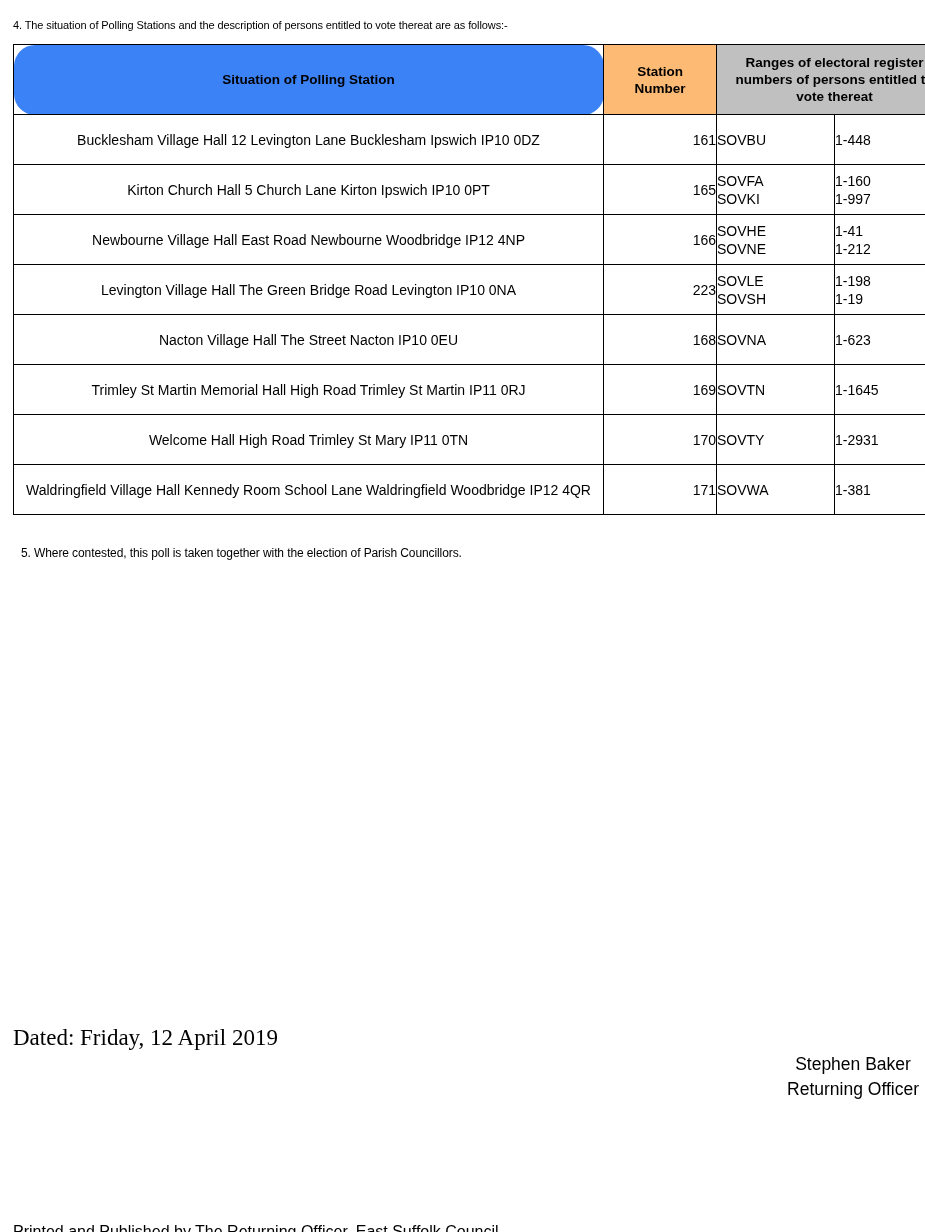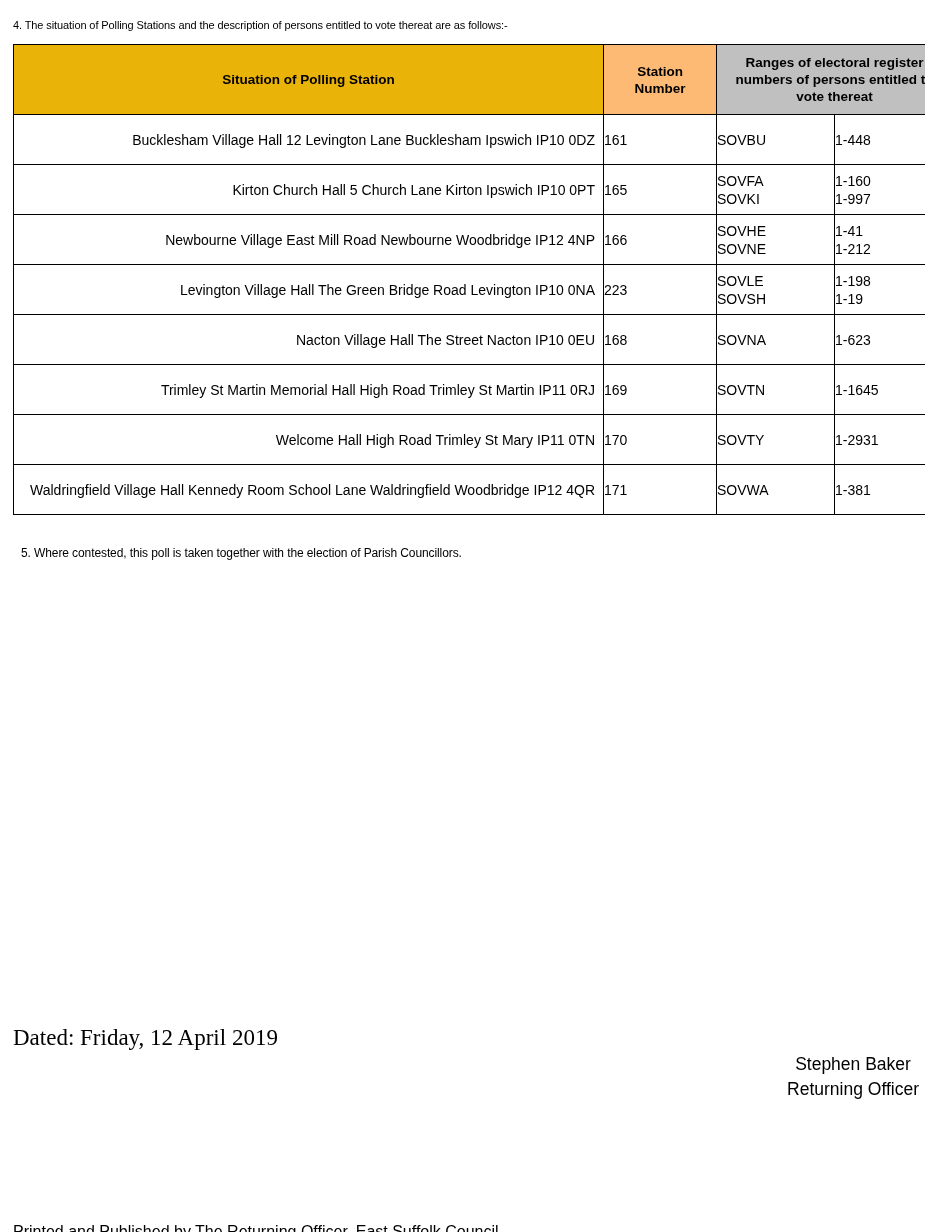--- a/index.html
+++ b/index.html
@@ -54,24 +54,24 @@
   th.col-situation  { width: 577px; }
   th.col-station    { width: 100px; }
   th.col-ranges     { width: 223px; }
 
   .stations-table tbody td {
     font-size: 14px;
     line-height: 18px;
   }
   td.cell-situation {
     padding: 9px 8px 9px 8px;
+    text-align: center;
+  }
+  td.cell-station {
     text-align: right;
-  }
-  td.cell-station {
-    text-align: left;
   }
   td.cell-code,
   td.cell-range {
     text-align: left;
     white-space: pre-line;
   }
   td.cell-code  { width: 101px; }
   td.cell-range { width: 122px; }
 
   .stations-table tbody tr { height: 50px; }
@@ -120,21 +120,21 @@
   }
 </style>
 </head>
 <body>
 
 <p class="notice-line-4">4. The situation of Polling Stations and the description of persons entitled to vote thereat are as follows:-</p>
 
 <table class="stations-table">
   <thead>
     <tr>
-      <th class="col-situation" style="background: #eab308;">Situation of Polling Station</th>
+      <th class="col-situation" style="background: #3b82f6; border-radius: 21px;">Situation of Polling Station</th>
       <th class="col-station" style="background: #fdba74;">Station
 Number</th>
       <th class="col-ranges" colspan="2" style="background: rgb(192, 192, 192);">Ranges of electoral register numbers of persons entitled to vote thereat</th>
     </tr>
   </thead>
   <tbody id="stations-body">
       <tr>
         <td class="cell-situation">Bucklesham Village Hall 12 Levington Lane Bucklesham Ipswich IP10 0DZ</td>
         <td class="cell-station">161</td>
         <td class="cell-code">SOVBU</td>
@@ -142,21 +142,21 @@
       </tr>
       <tr>
         <td class="cell-situation">Kirton Church Hall 5 Church Lane Kirton Ipswich IP10 0PT</td>
         <td class="cell-station">165</td>
         <td class="cell-code">SOVFA
 SOVKI</td>
         <td class="cell-range">1-160
 1-997</td>
       </tr>
       <tr>
-        <td class="cell-situation">Newbourne Village East Mill Road Newbourne Woodbridge IP12 4NP</td>
+        <td class="cell-situation">Newbourne Village Hall East Road Newbourne Woodbridge IP12 4NP</td>
         <td class="cell-station">166</td>
         <td class="cell-code">SOVHE
 SOVNE</td>
         <td class="cell-range">1-41
 1-212</td>
       </tr>
       <tr>
         <td class="cell-situation">Levington Village Hall The Green Bridge Road Levington IP10 0NA</td>
         <td class="cell-station">223</td>
         <td class="cell-code">SOVLE

